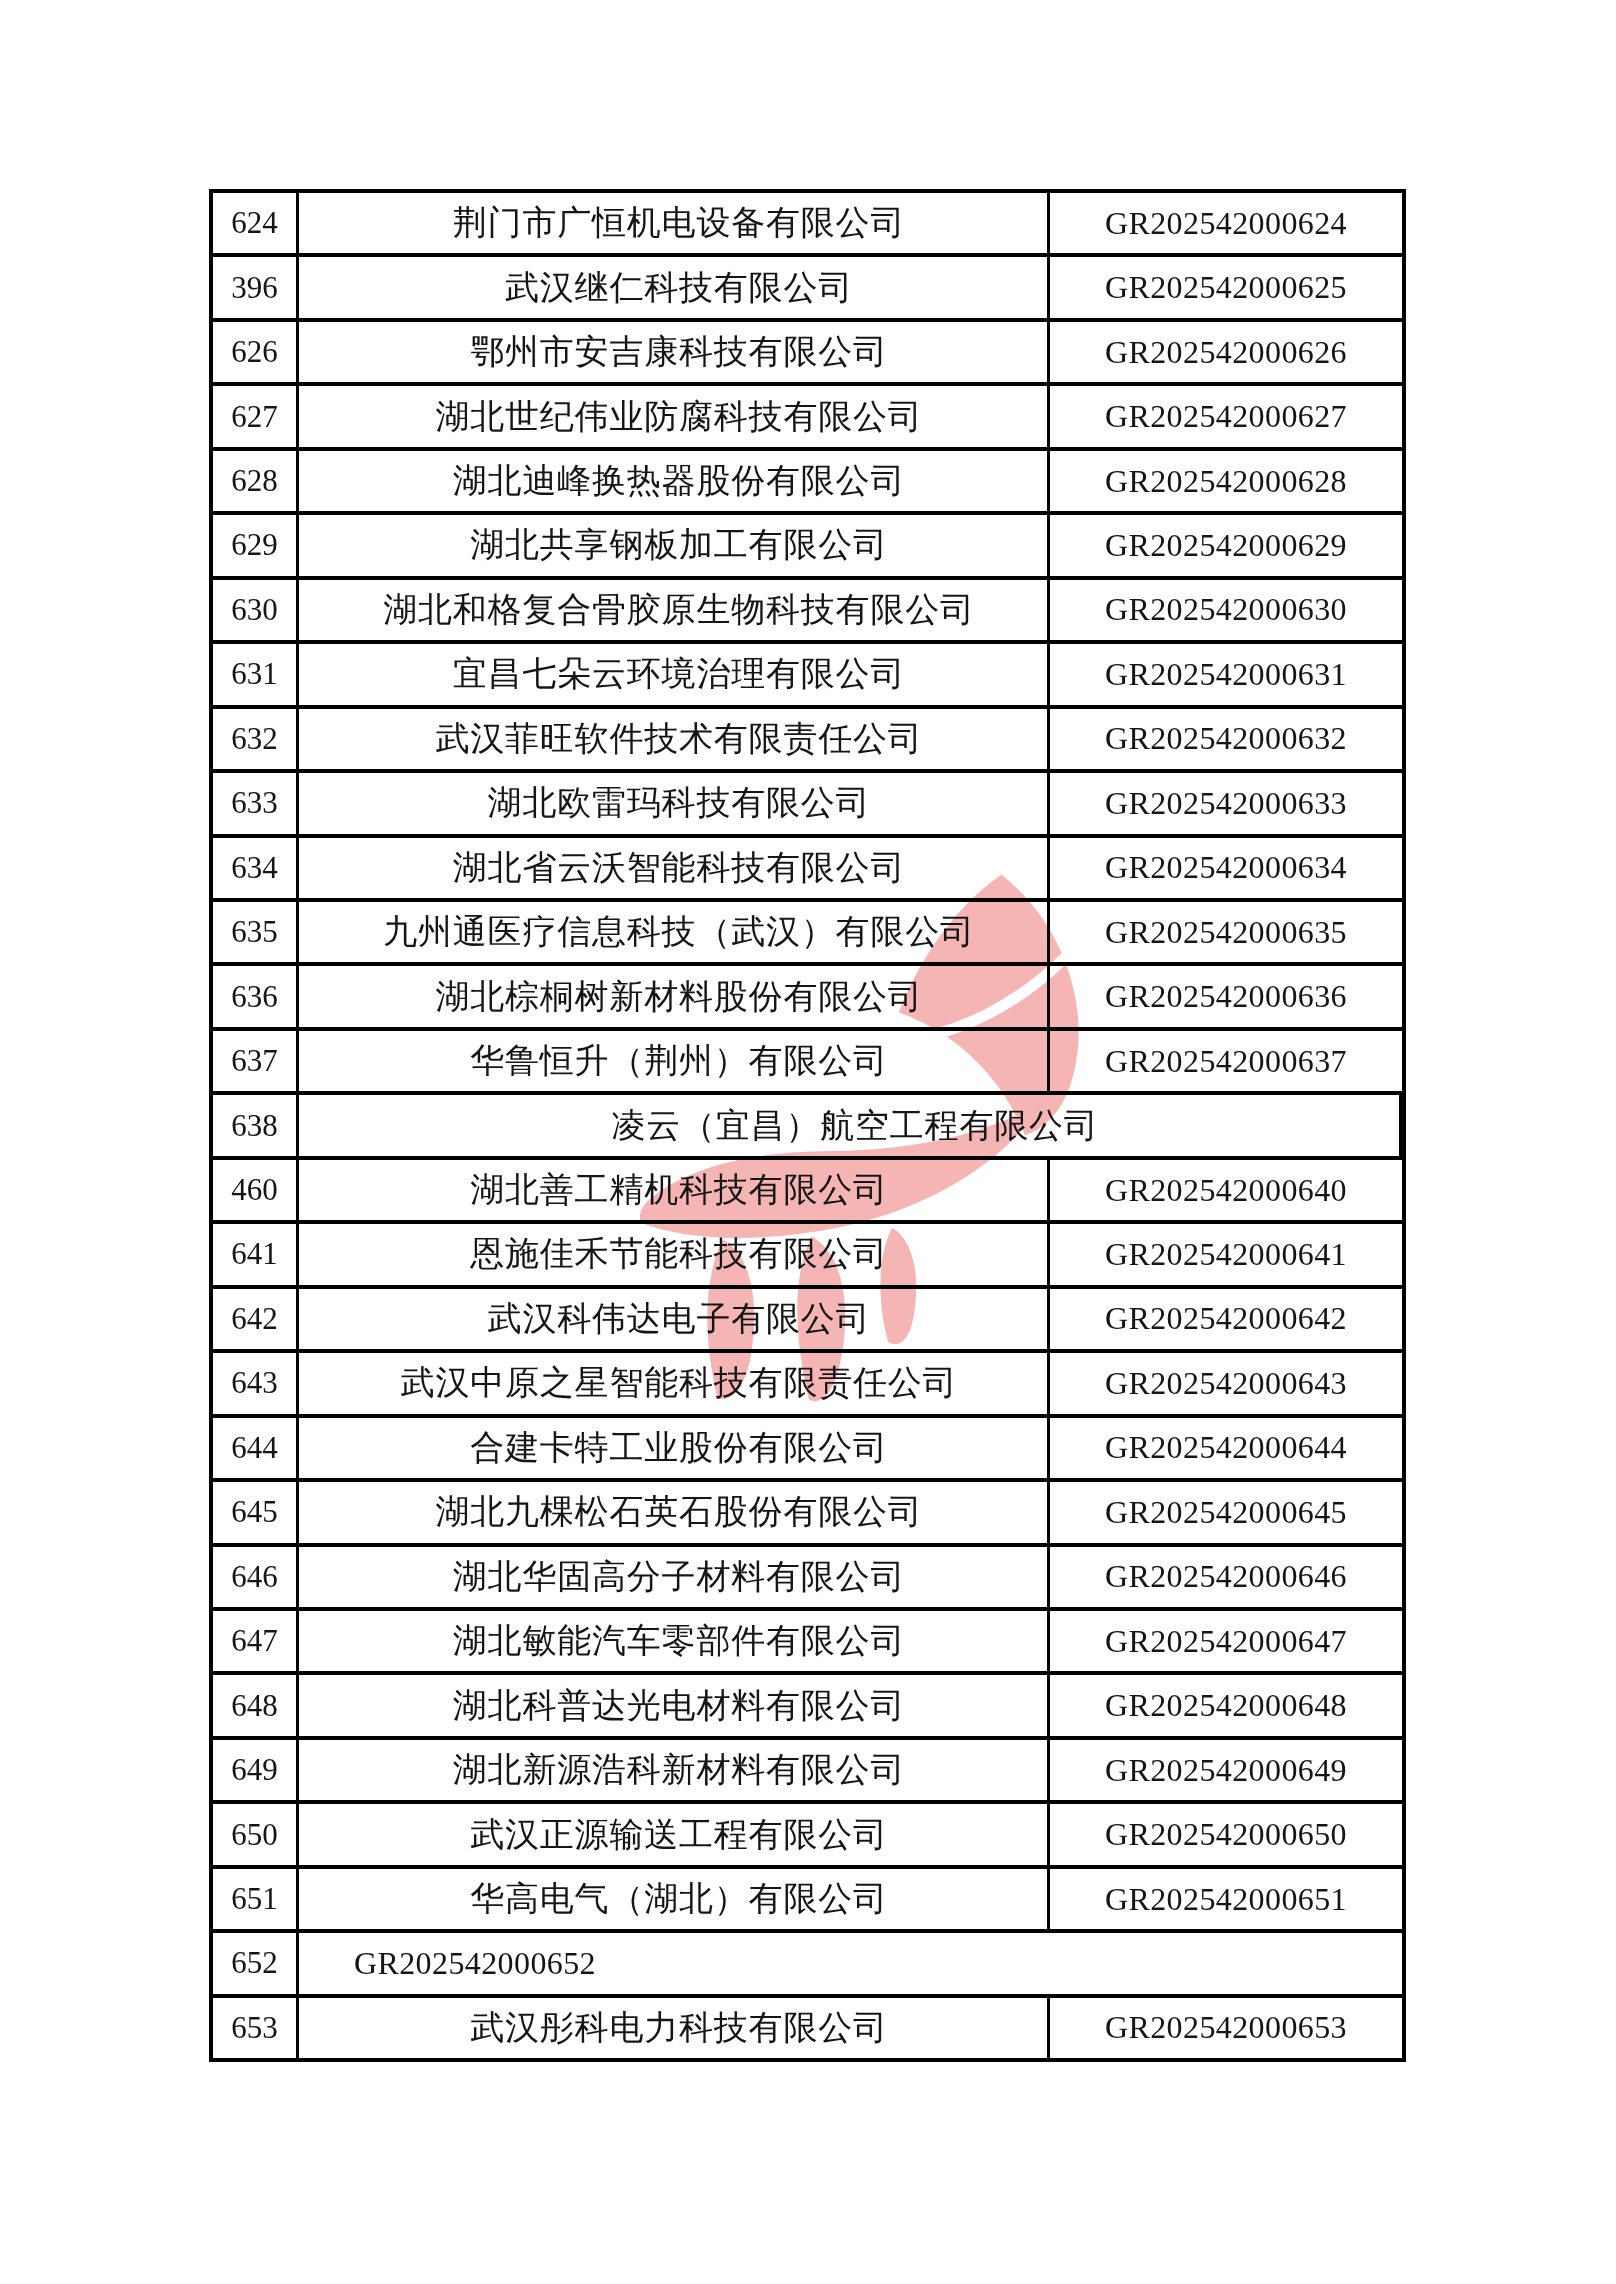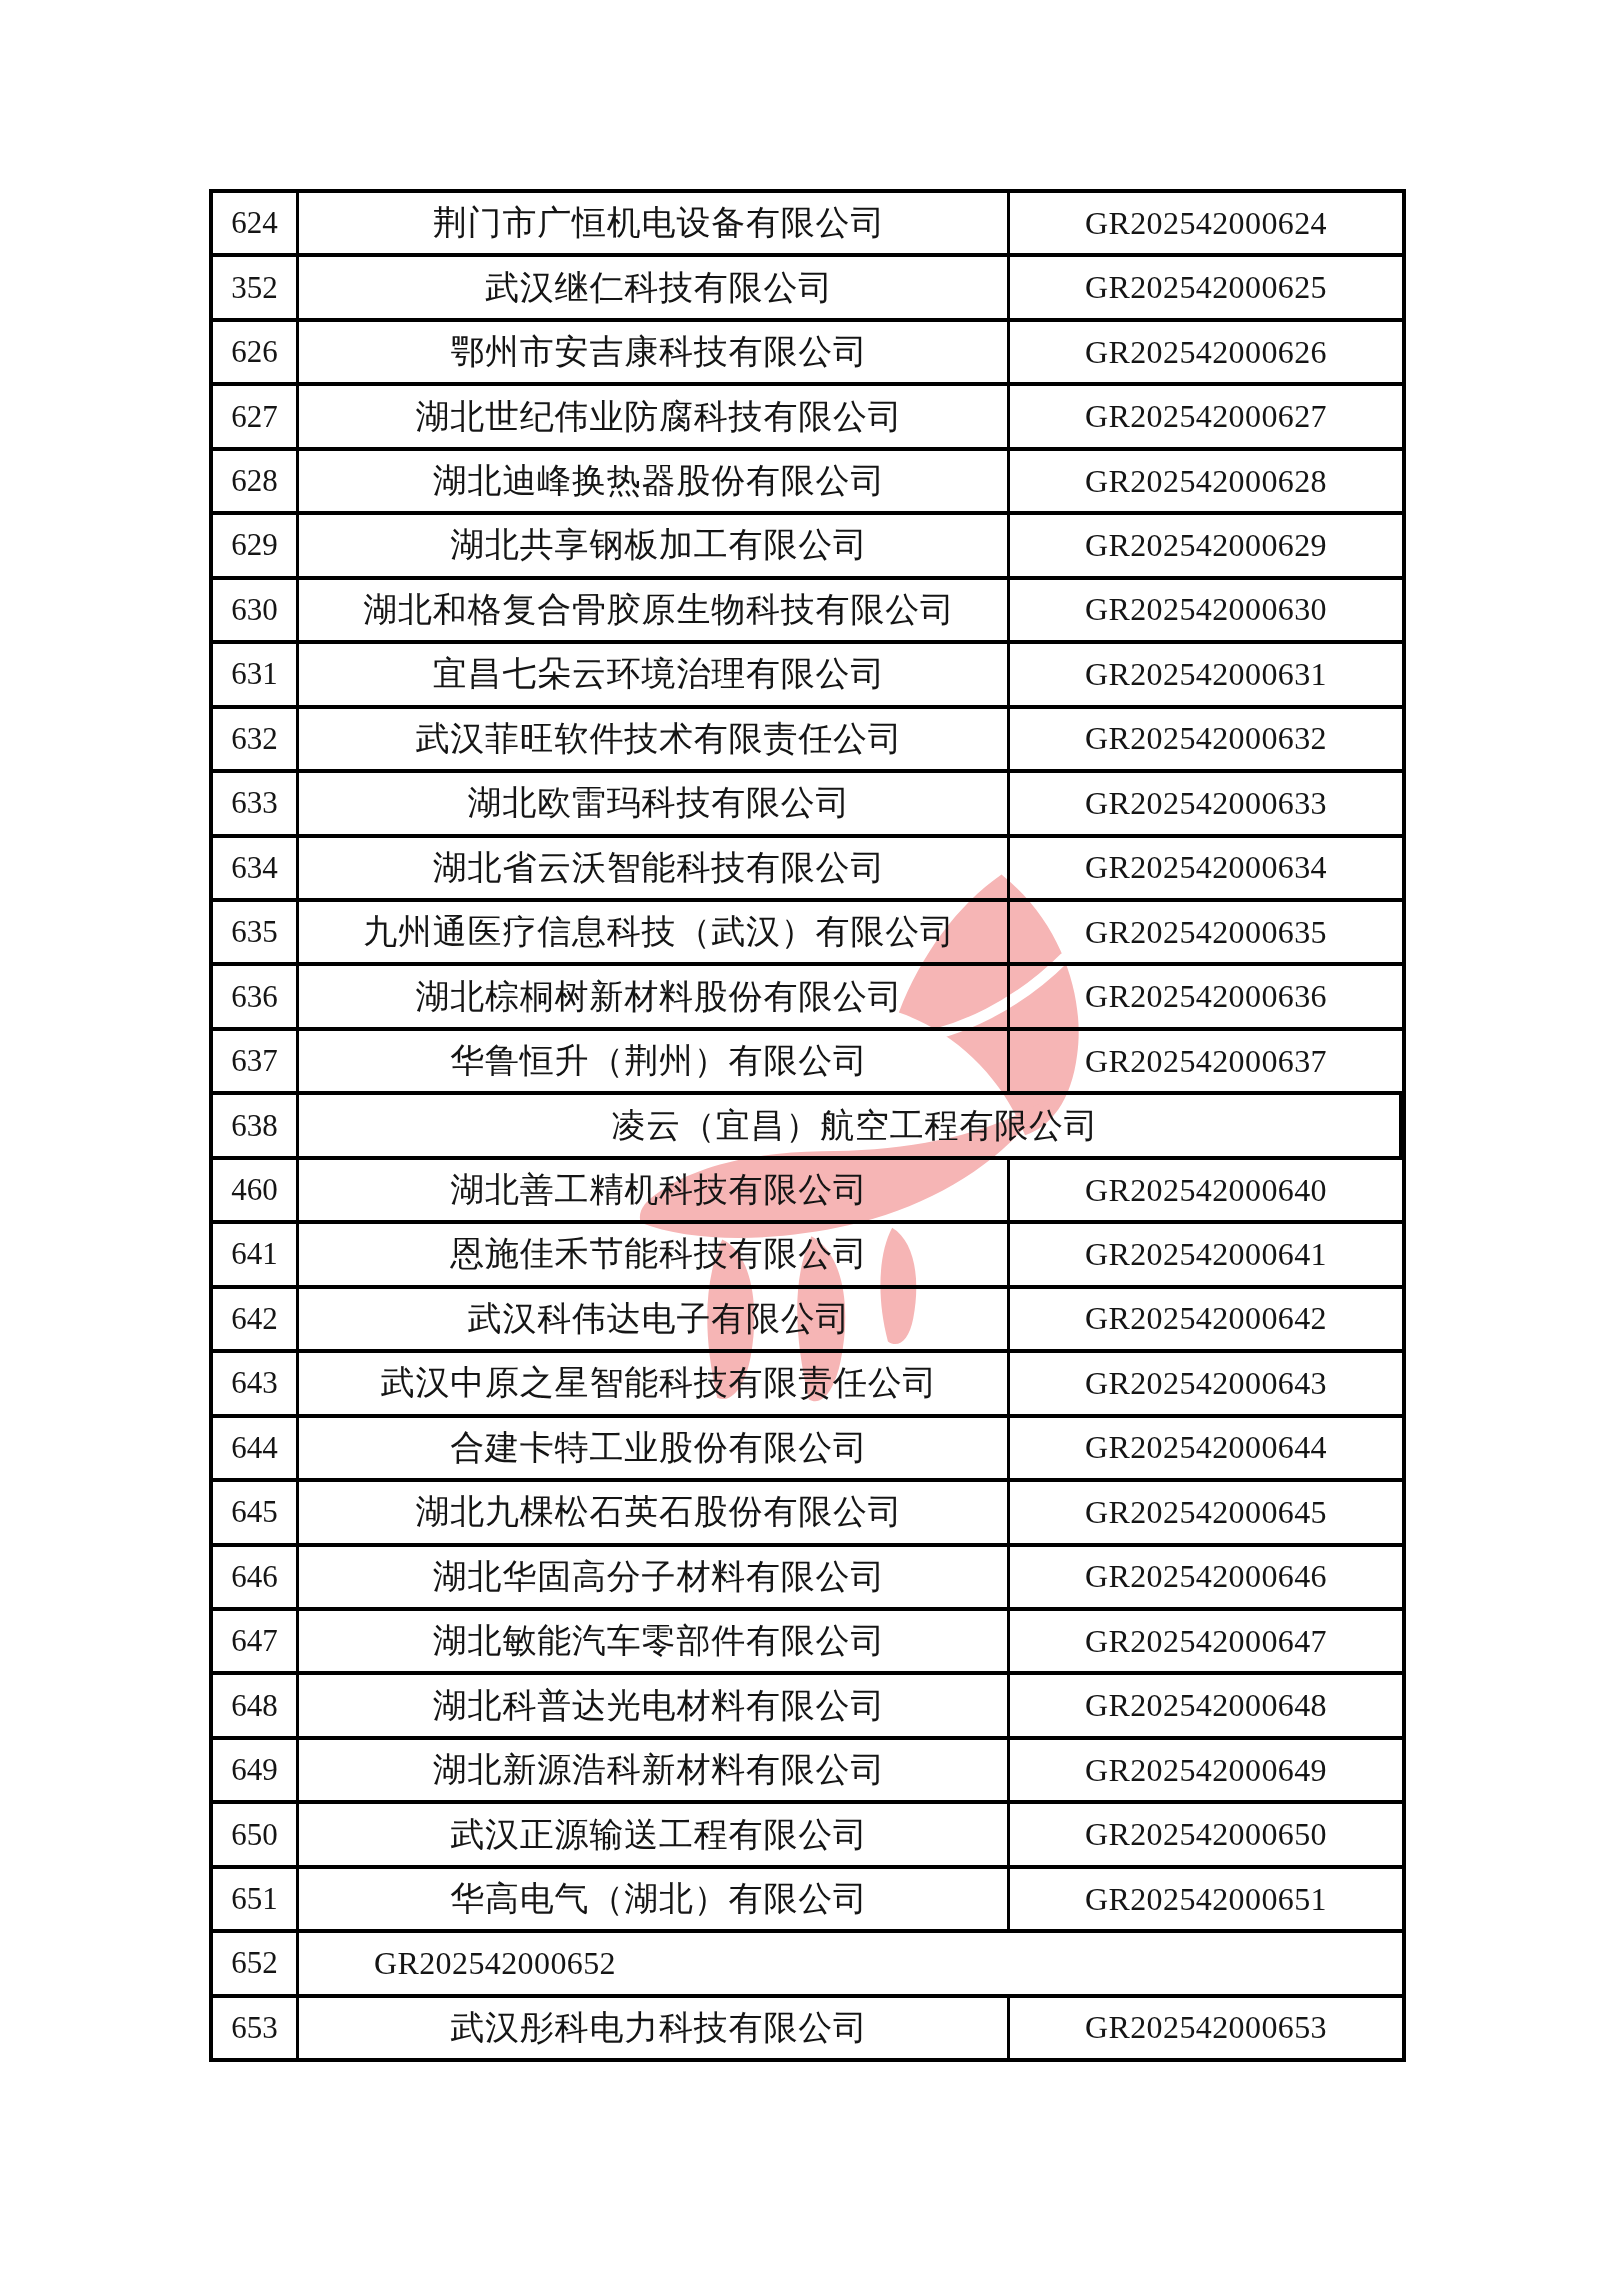--- a/index.html
+++ b/index.html
@@ -50,21 +50,21 @@
     font-size:31px;
   }
   .col-company{
     flex:1 1 auto;
     border-right:3.4px solid #000;
     font-size:34px;
     letter-spacing:0.8px;
     padding-left:12px;
   }
   .col-code{
-    width:392px;
+    width:352px;
     font-size:32px;
     letter-spacing:0.4px;
   }
 </style>
 </head>
 <body>
 
 <svg class="watermark" viewBox="0 0 560 660" xmlns="http://www.w3.org/2000/svg" aria-hidden="true">
   <g id="wm-group">
 
@@ -98,21 +98,21 @@
   </g>
 </svg>
 
 <div class="table-wrap" id="registry-table">
     <div class="trow">
       <div class="cell col-no">624</div>
       <div class="cell col-company">荆门市广恒机电设备有限公司</div>
       <div class="cell col-code">GR202542000624</div>
     </div>
     <div class="trow">
-      <div class="cell col-no">352</div>
+      <div class="cell col-no">396</div>
       <div class="cell col-company">武汉继仁科技有限公司</div>
       <div class="cell col-code">GR202542000625</div>
     </div>
     <div class="trow">
       <div class="cell col-no">626</div>
       <div class="cell col-company">鄂州市安吉康科技有限公司</div>
       <div class="cell col-code">GR202542000626</div>
     </div>
     <div class="trow">
       <div class="cell col-no">627</div>

